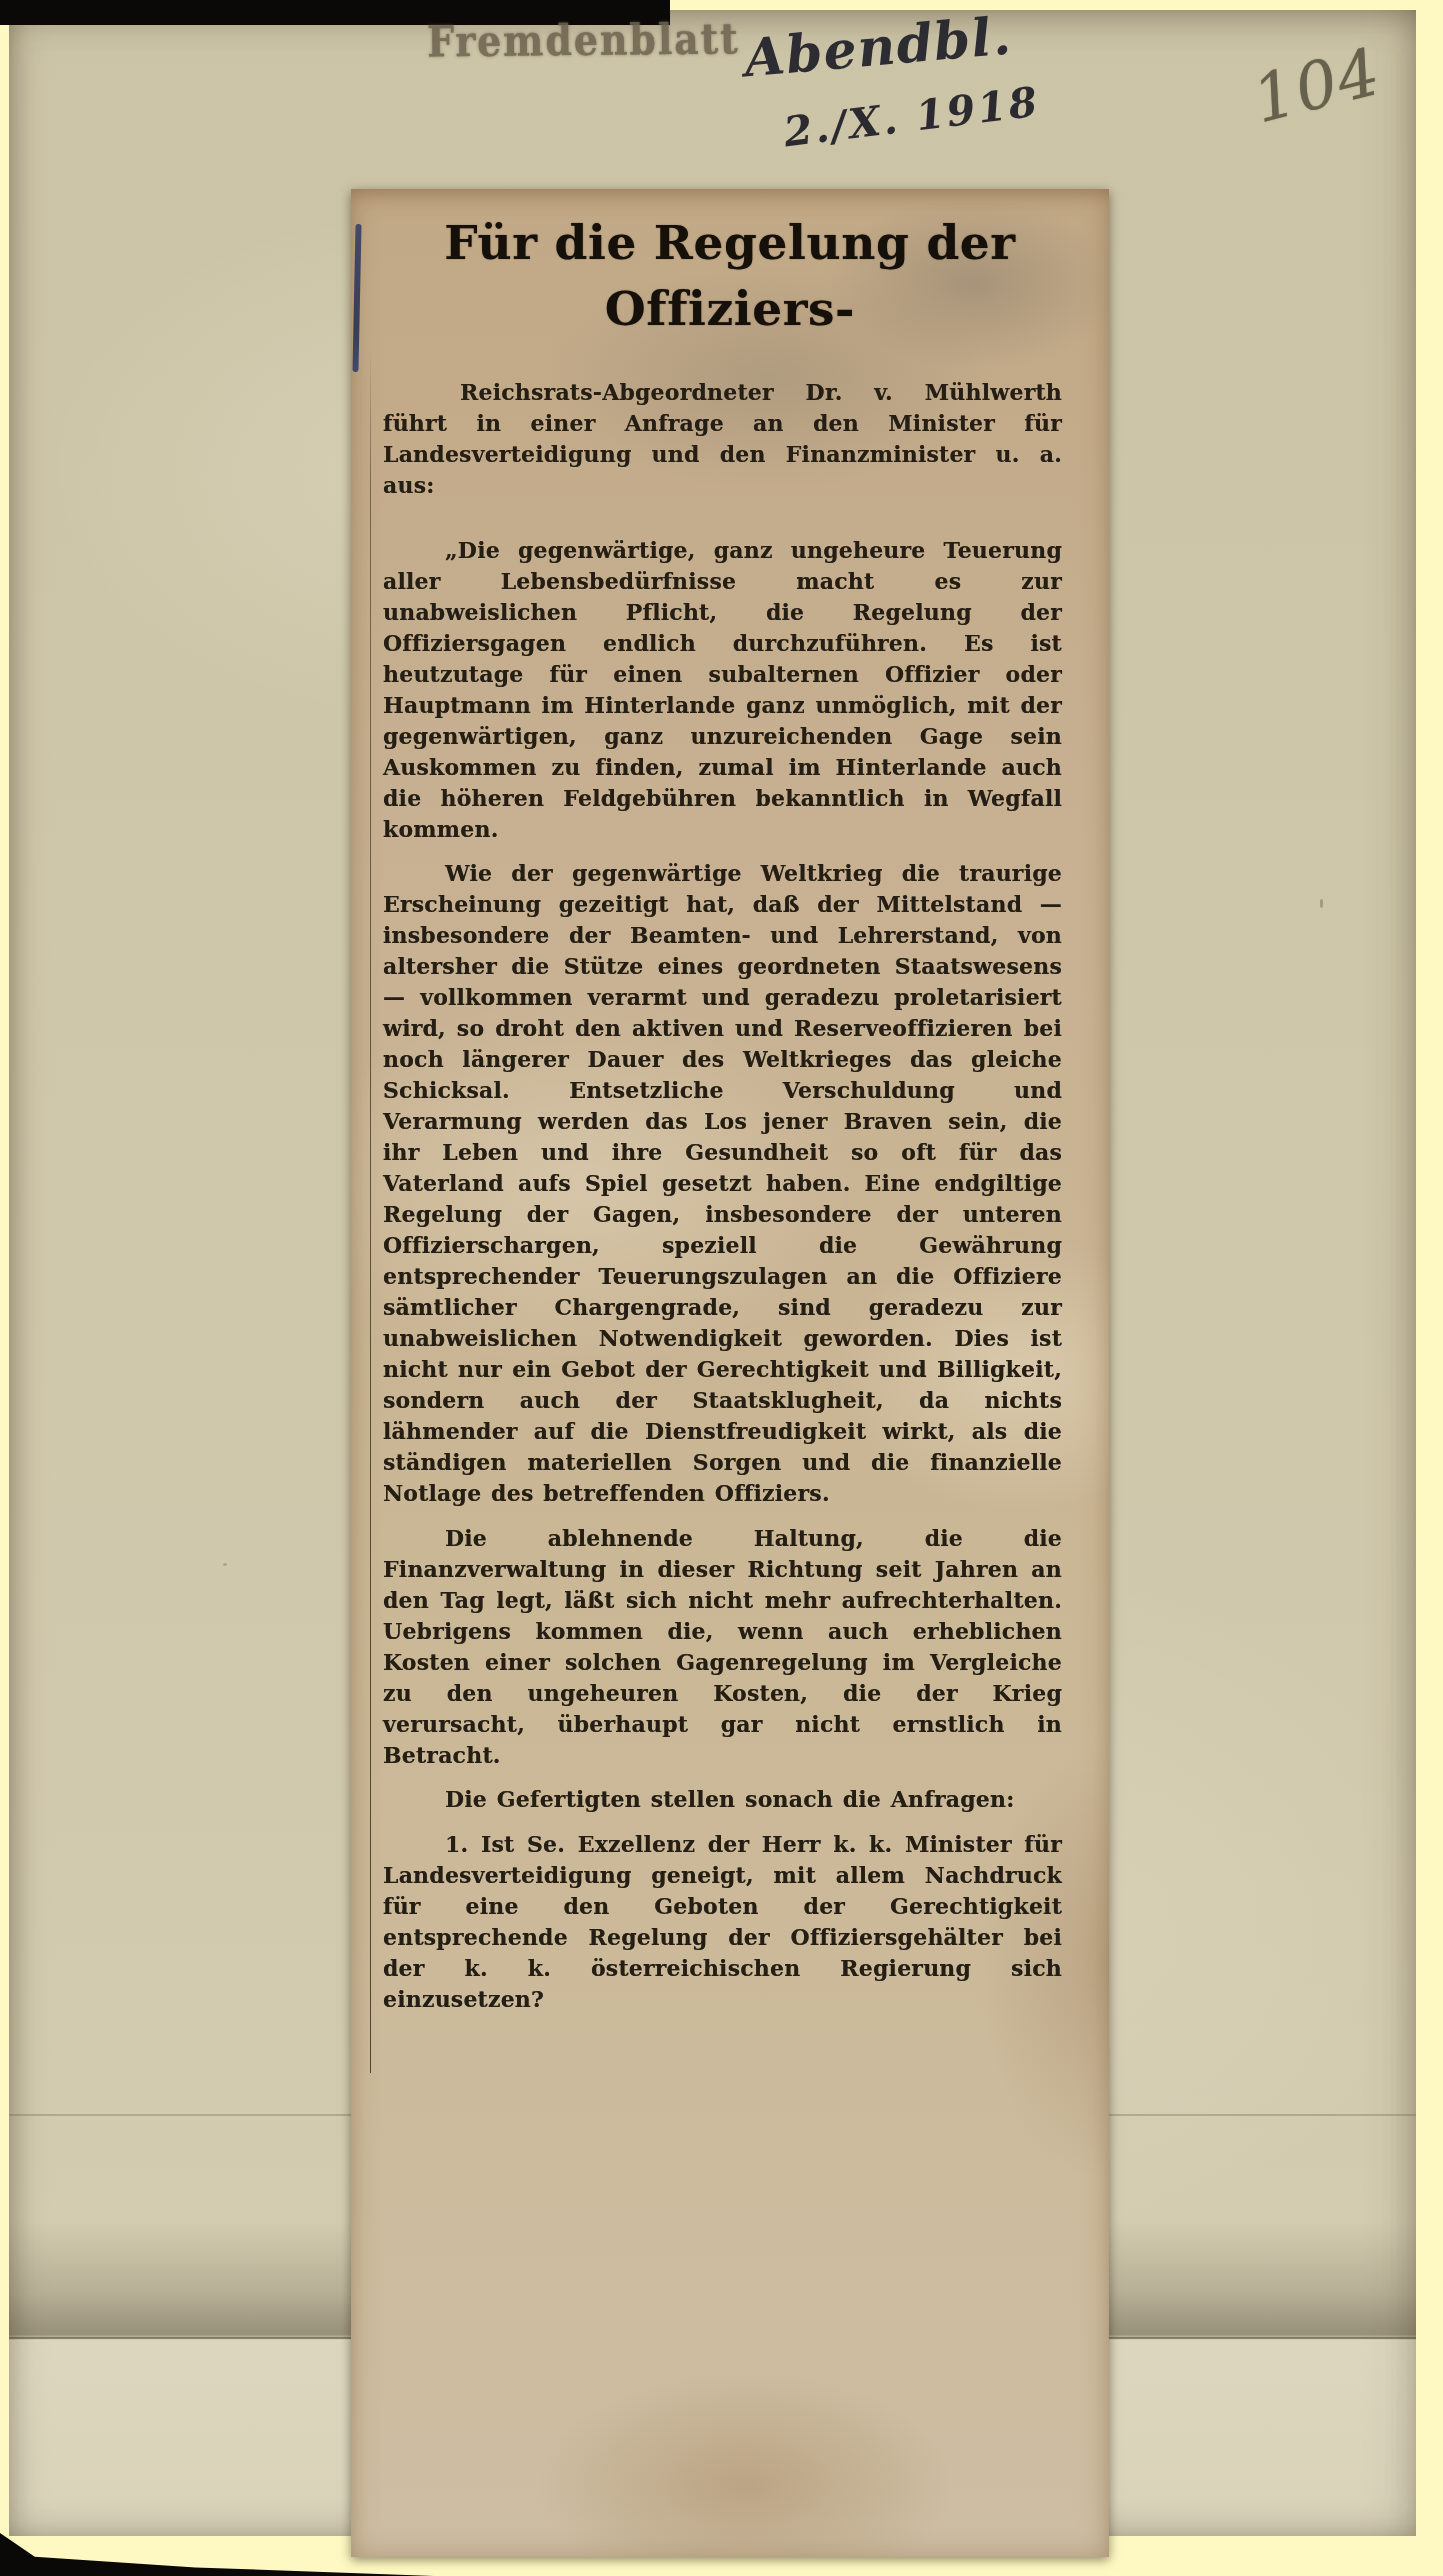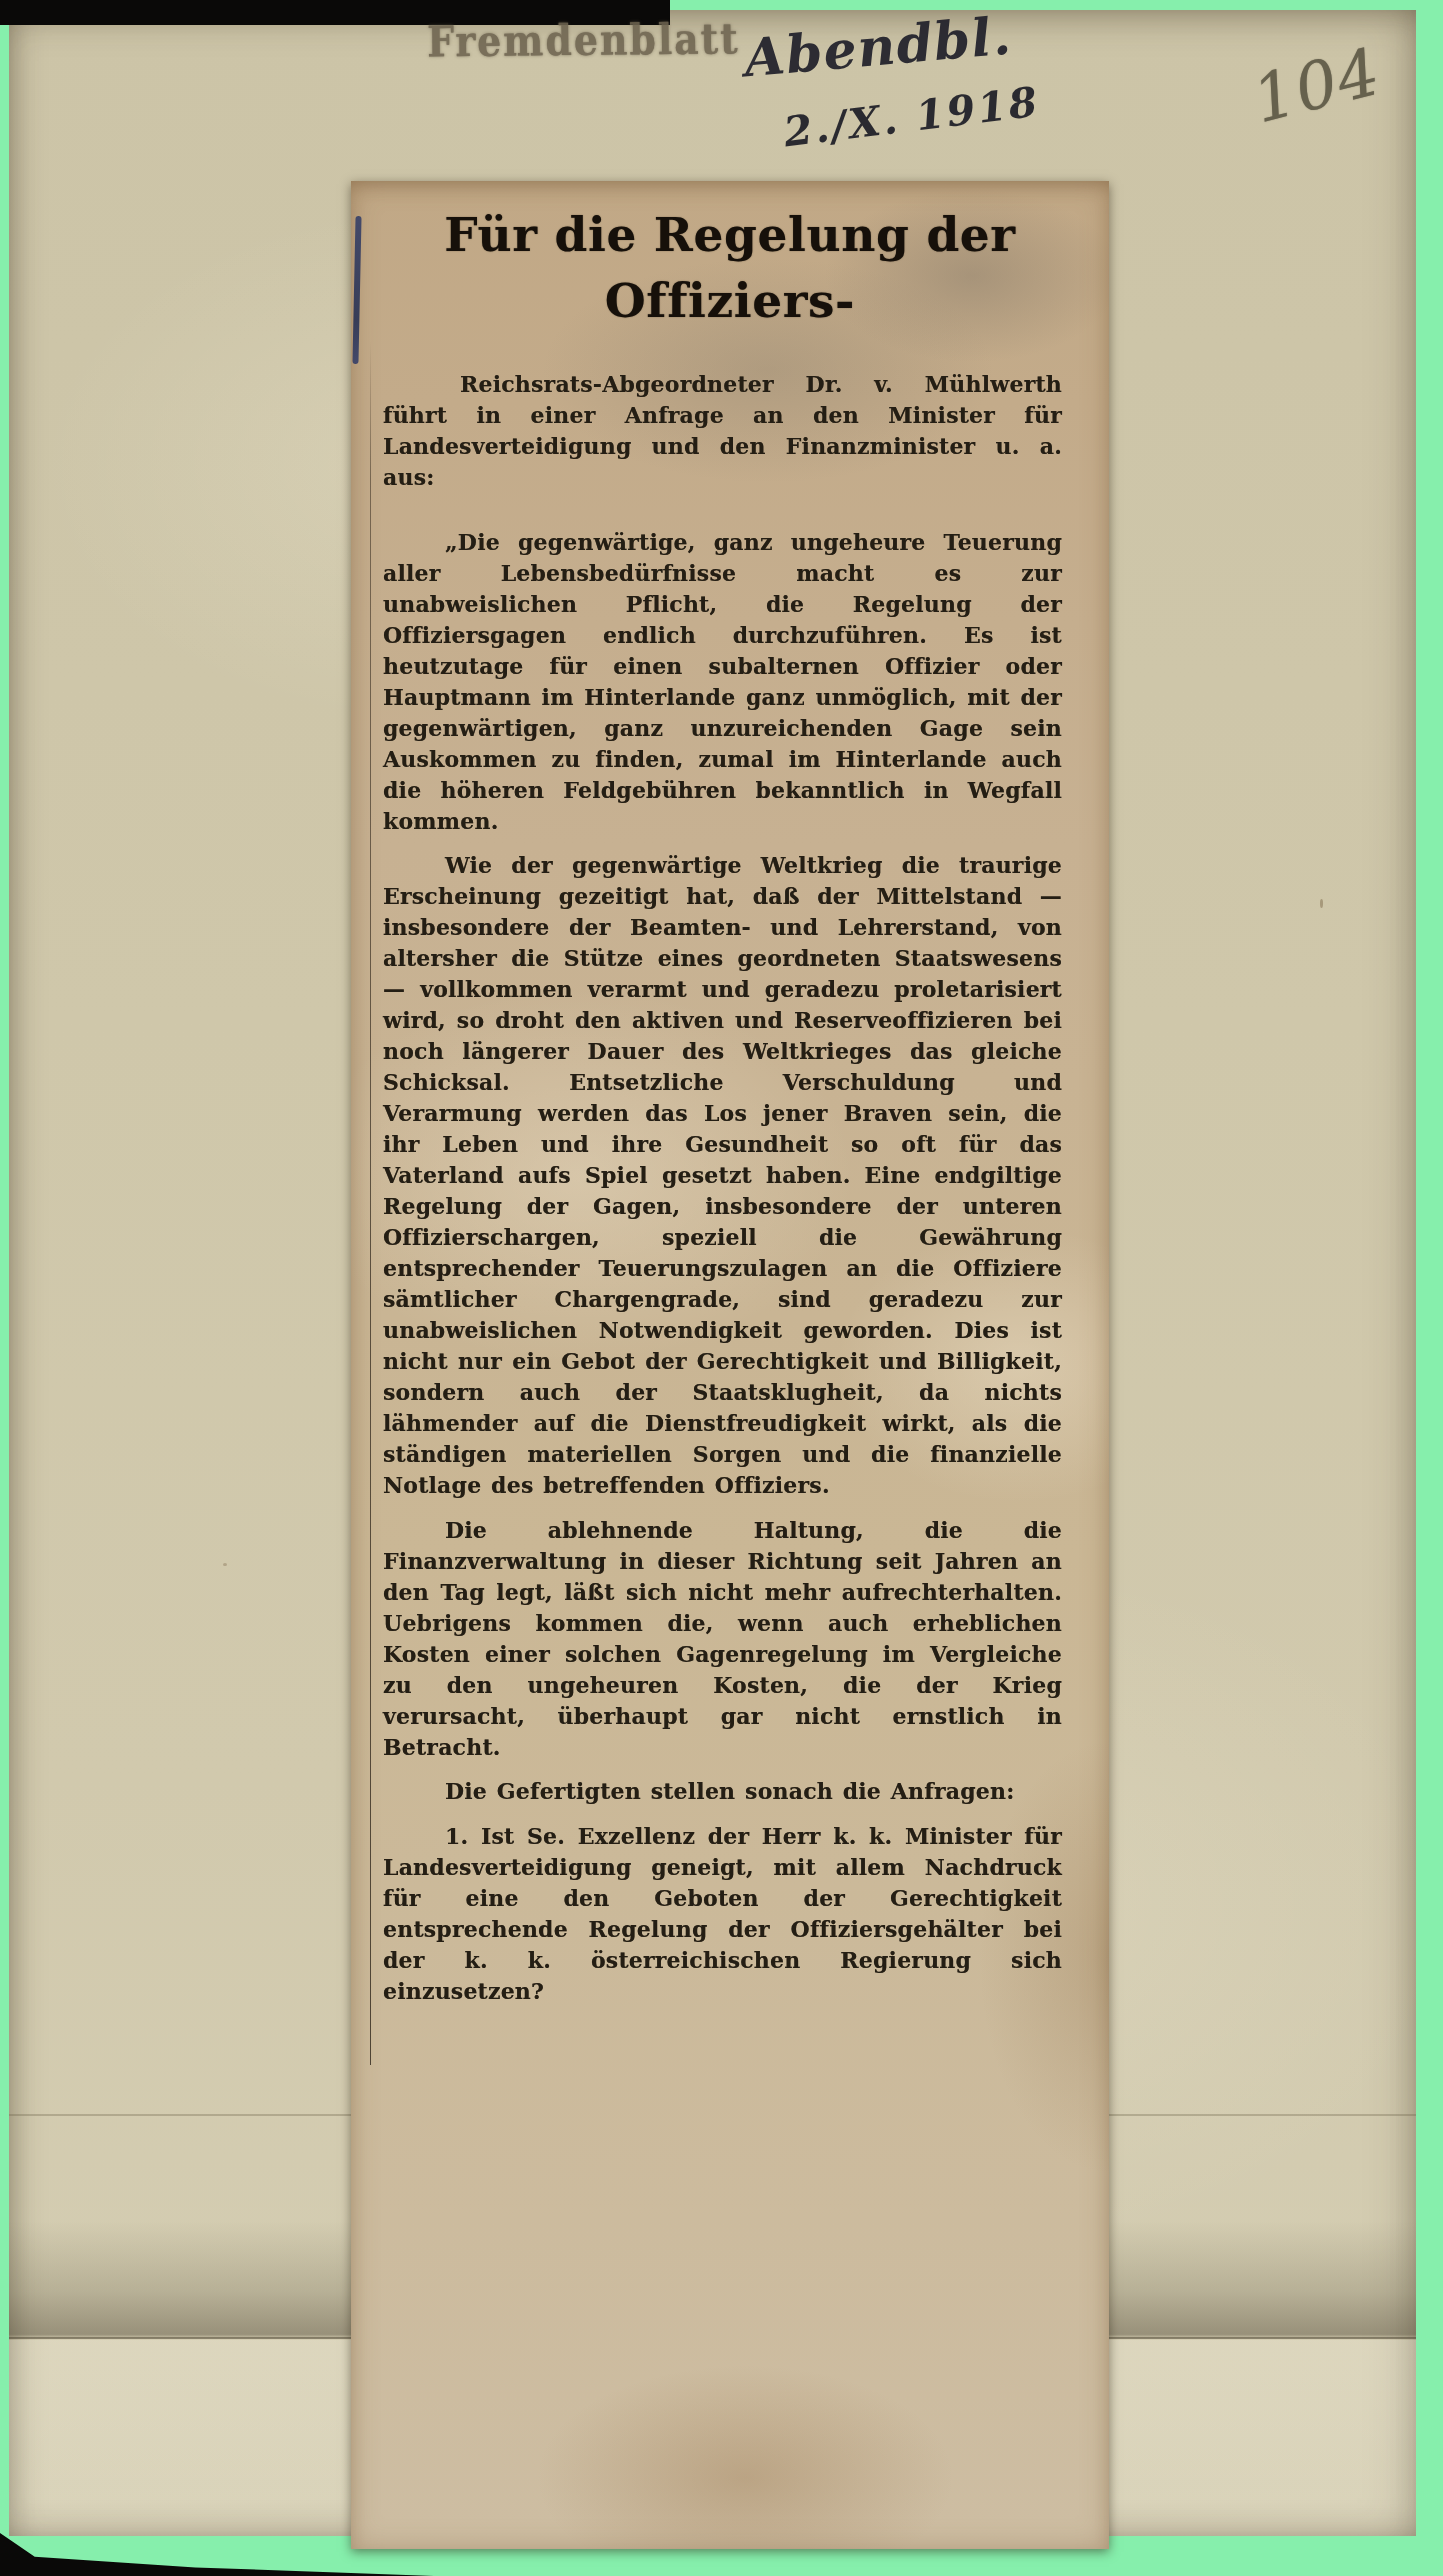--- a/index.html
+++ b/index.html
@@ -1,19 +1,19 @@
 <!DOCTYPE html>
 <html lang="de" style="font-size:10px"><head>
 <meta charset="utf-8">
 <style>
   html,body{margin:0;padding:0;background:#090806;}
   #scan{
     position:relative;
     width:1444px;height:2576px;
-    background:#86efac;
+    background:#fef9c3;
     overflow:hidden;
     font-family:"DejaVu Serif", serif;
   }
   
   #paper{
     position:absolute;left:8.7px;top:10px;width:1407px;height:2526px;
     background:
       radial-gradient(ellipse 558px 372px at 30% 18%, rgba(255,250,230,.18), transparent 70%),
       radial-gradient(ellipse 682px 496px at 70% 75%, rgba(255,252,235,.15), transparent 70%),
       linear-gradient(180deg,#ccc4a7 0%, #cfc7aa 40%, #d1c9ad 70%, #d5ceb3 100%);
@@ -62,21 +62,21 @@
   }
   #page-num{
     position:absolute;left:1253px;top:48px;
     font-family:"DejaVu Serif", serif;font-style:italic;
     font-size:65px;color:#55503e;transform:rotate(-14deg);
     letter-spacing:1.2px;opacity:.85;white-space:nowrap;
     text-shadow:0 0 1.2px rgba(85,80,62,.7);
   }
   
   #clipping{
-    position:absolute;left:351px;top:181px;width:758px;height:2368px;
+    position:absolute;left:351px;top:189px;width:758px;height:2368px;
     overflow:hidden;
     background:
       radial-gradient(ellipse 211px 124px at 82% 4%, rgba(115,106,94,.34), transparent 70%),
       radial-gradient(ellipse 323px 161px at 55% 8%, rgba(120,112,98,.26), transparent 70%),
       radial-gradient(ellipse 261px 198px at 88% 50%, rgba(255,246,226,.30), transparent 70%),
       radial-gradient(ellipse 385px 261px at 30% 42%, rgba(255,248,230,.26), transparent 72%),
       radial-gradient(ellipse 298px 161px at 52% 97%, rgba(140,100,58,.28), transparent 70%),
       radial-gradient(ellipse 186px 310px at 100% 75%, rgba(130,95,55,.22), transparent 70%),
       linear-gradient(180deg,#c1a886 0%, #c7b192 28%, #cab795 58%, #cdbda2 100%);
     box-shadow:

